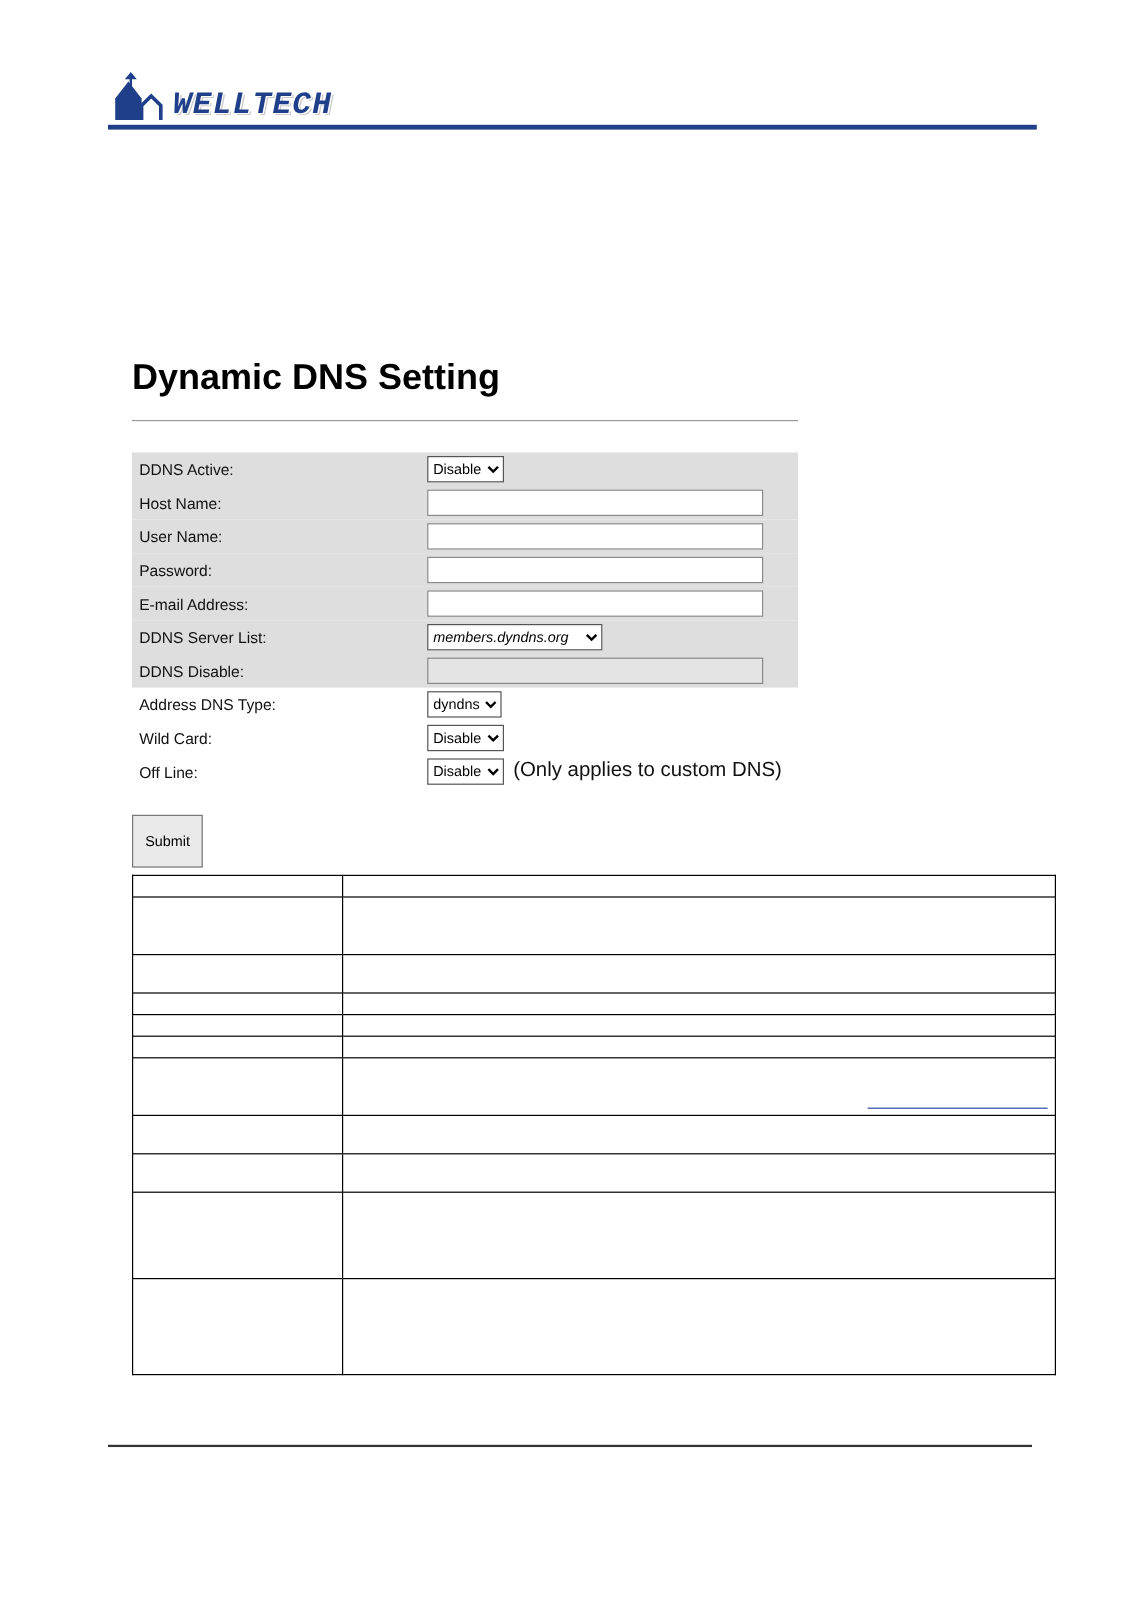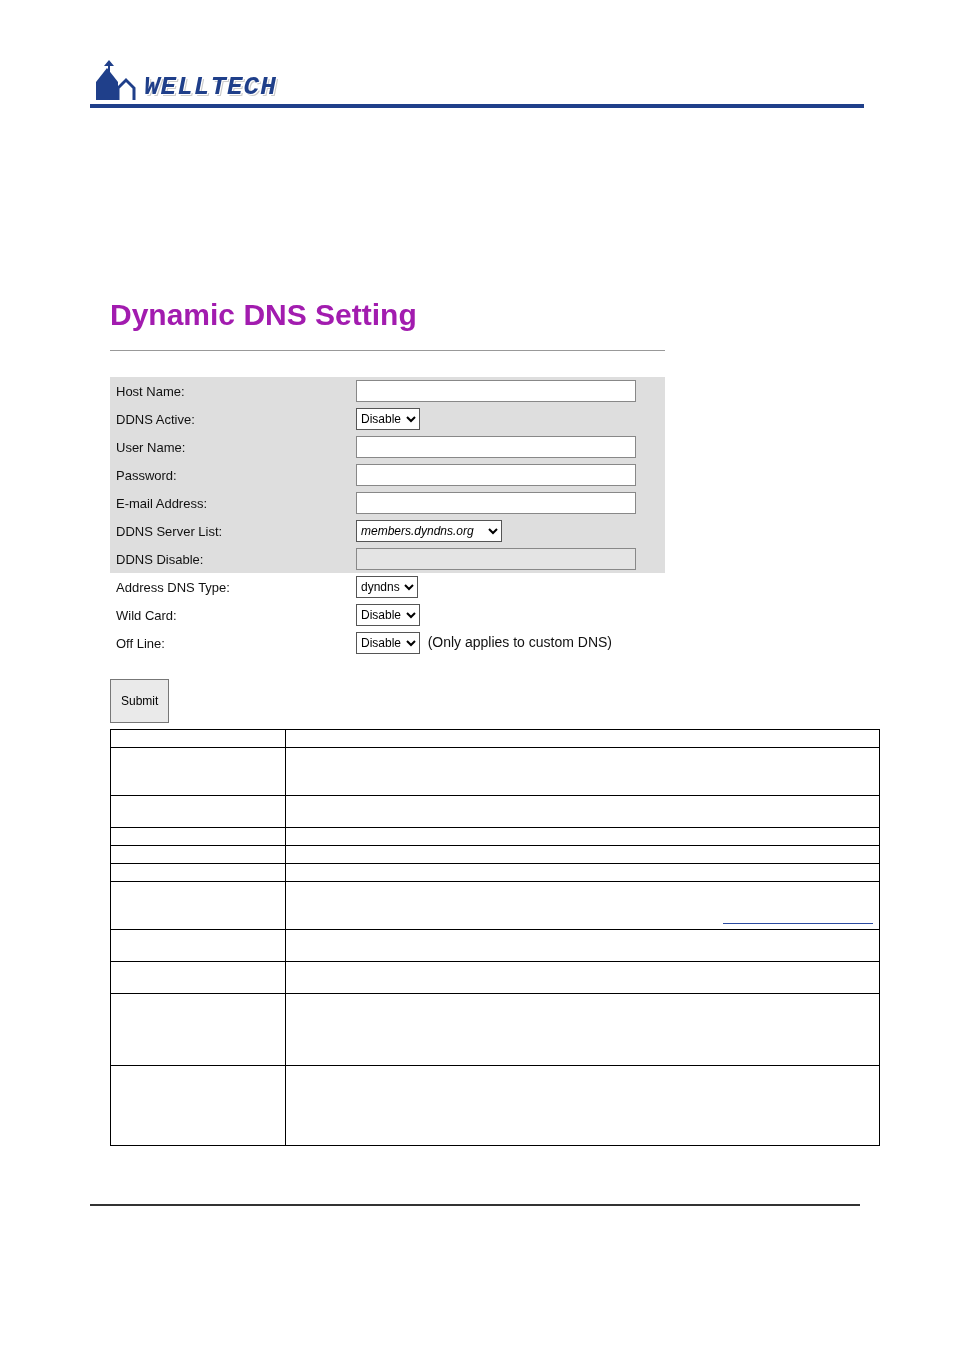--- a/index.html
+++ b/index.html
@@ -35,21 +35,21 @@
     text-shadow: 1px 1px 0 #fff, 2px 2px 0 #ccc;
   }
   .settings-panel {
     width: 555px;
     margin-left: 20px;
   }
   .settings-title {
     font-family: 'Trebuchet MS', Verdana, sans-serif;
     font-size: 30px;
     font-weight: bold;
-    color: #a21caf;
+    color: #000000;
     padding-bottom: 18px;
     border-bottom: 1px solid #999;
     margin-bottom: 26px;
   }
   .form-table {
     width: 100%;
     border-collapse: collapse;
   }
   .form-table td {
     padding: 3px 6px;
@@ -73,21 +73,21 @@
   .form-table select {
     border: 1px solid #555;
     font-size: 12px;
     height: 22px;
     background: #fff;
   }
   .sel-small { width: 64px; }
   .sel-med   { width: 146px; font-style: italic; }
   .sel-tiny  { width: 62px; }
   .note-text {
-    font-size: 14px;
+    font-size: 17px;
     margin-left: 4px;
     color: #111;
     font-family: 'Trebuchet MS', Verdana, sans-serif;
   }
   .submit-row { margin: 22px 0 6px 20px; }
   .submit-btn {
     font-size: 12px;
     padding: 14px 10px;
     border: 1px solid #777;
     background: #eaeaea;
@@ -141,30 +141,30 @@
     </div>
     <span class="logo-text">WELLTECH</span>
   </div>
 
   <div class="settings-panel">
     <div class="settings-title">Dynamic DNS Setting</div>
 
     <table class="form-table">
       <tbody>
           <tr class="alt">
+        <td class="label-cell">DDNS Active:</td>
+        <td>
+          <select class="sel-small">
+            <option>Disable</option>
+          </select>
+        </td>
+      </tr>
+      <tr class="alt">
         <td class="label-cell">Host Name:</td>
         <td><input type="text" value="" style=""></td>
-      </tr>
-      <tr class="alt">
-        <td class="label-cell">DDNS Active:</td>
-        <td>
-          <select class="sel-small">
-            <option>Disable</option>
-          </select>
-        </td>
       </tr>
       <tr class="alt">
         <td class="label-cell">User Name:</td>
         <td><input type="text" value="" style=""></td>
       </tr>
       <tr class="alt">
         <td class="label-cell">Password:</td>
         <td><input type="password" value="" style=""></td>
       </tr>
       <tr class="alt">

